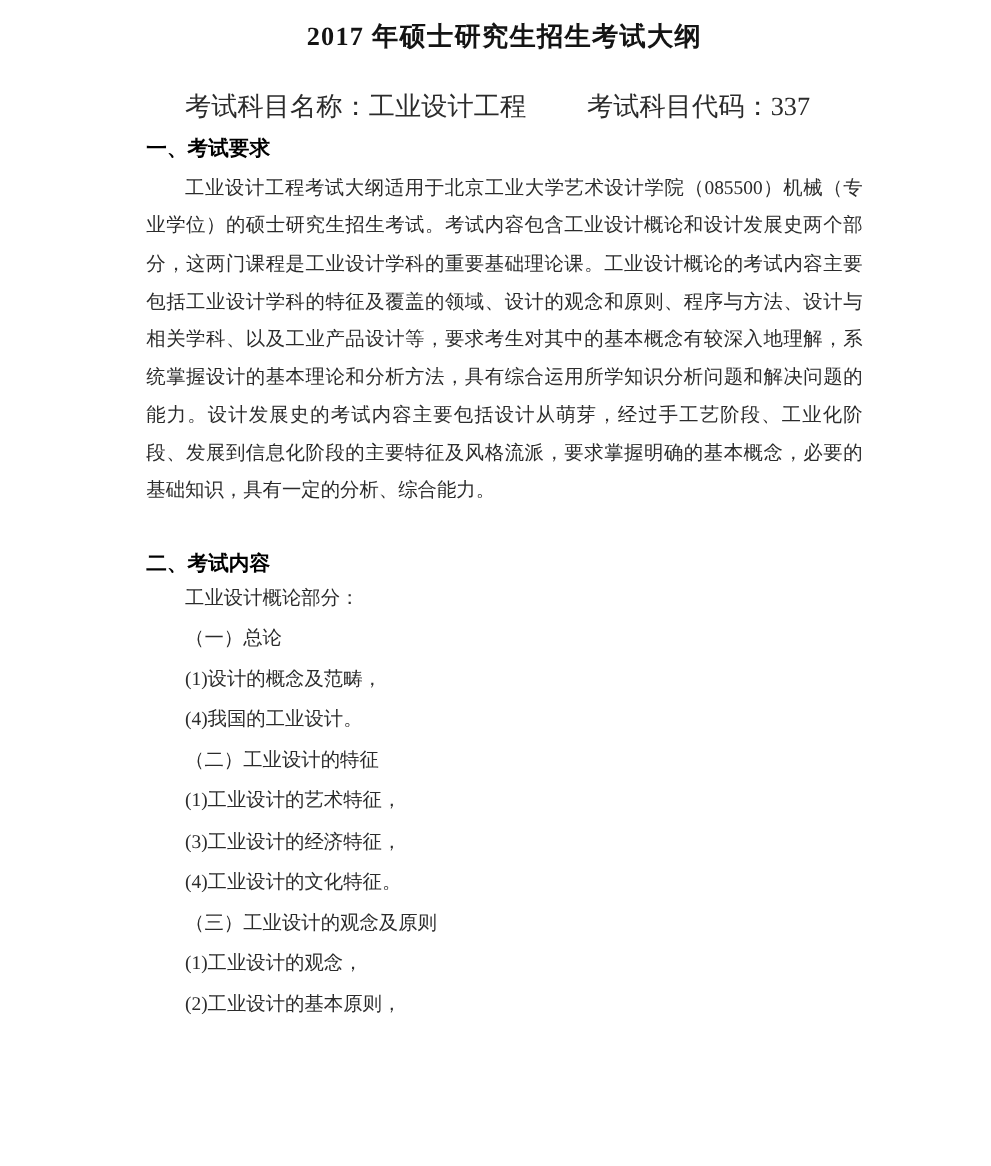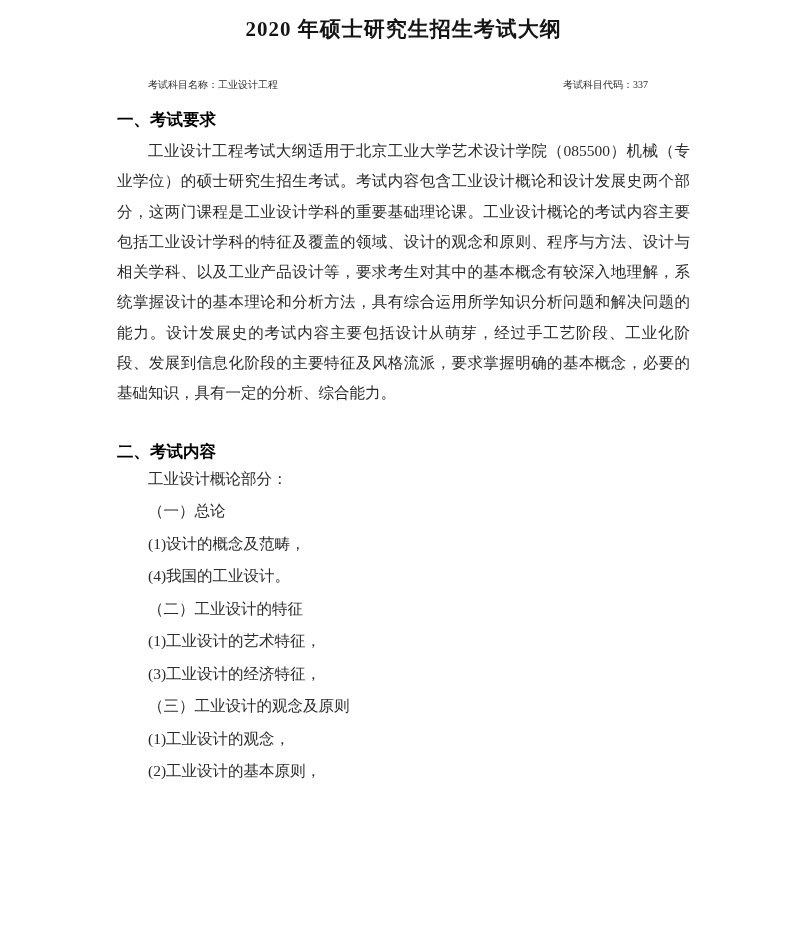--- a/index.html
+++ b/index.html
@@ -26,21 +26,21 @@
     font-weight: 700;
     line-height: 27px;
     letter-spacing: 1px;
     text-align: center;
     color: #141414;
   }
   .meta-row {
     display: flex;
     justify-content: space-between;
     margin-top: 31px;
-    font-size: 10px;
+    font-size: 21px;
     line-height: 22px;
   }
   .meta-left { padding-left: 31px; }
   .meta-right { padding-right: 42px; }
   .section-heading {
     margin: 11px 0 0 0;
     font-family: "Liberation Sans", "DejaVu Sans", sans-serif;
     font-size: 16.5px;
     font-weight: 700;
     line-height: 24px;
@@ -60,21 +60,21 @@
     font-size: 15.5px;
     line-height: 32.5px;
     text-indent: 2em;
   }
 </style>
 </head>
 <body>
 
 <div class="page">
 
-  <h1 class="doc-title">2020 年硕士研究生招生考试大纲</h1>
+  <h1 class="doc-title">2017 年硕士研究生招生考试大纲</h1>
 
   <div class="meta-row">
     <div class="meta-left">
       <span>考试科目名称：</span><span>工业设计工程</span>
     </div>
     <div class="meta-right">
       <span>考试科目代码：</span><span>337</span>
     </div>
   </div>
 
@@ -85,18 +85,19 @@
 
   <section>
     <h2 class="section-heading heading-2">二、考试内容</h2>
     <p class="content-line">工业设计概论部分：</p>
     <p class="content-line">（一）总论</p>
     <p class="content-line">(1)设计的概念及范畴，</p>
     <p class="content-line">(4)我国的工业设计。</p>
     <p class="content-line">（二）工业设计的特征</p>
     <p class="content-line">(1)工业设计的艺术特征，</p>
     <p class="content-line">(3)工业设计的经济特征，</p>
+    <p class="content-line">(4)工业设计的文化特征。</p>
     <p class="content-line">（三）工业设计的观念及原则</p>
     <p class="content-line">(1)工业设计的观念，</p>
     <p class="content-line">(2)工业设计的基本原则，</p>
   </section>
 
 </div>
 
 </body></html>

